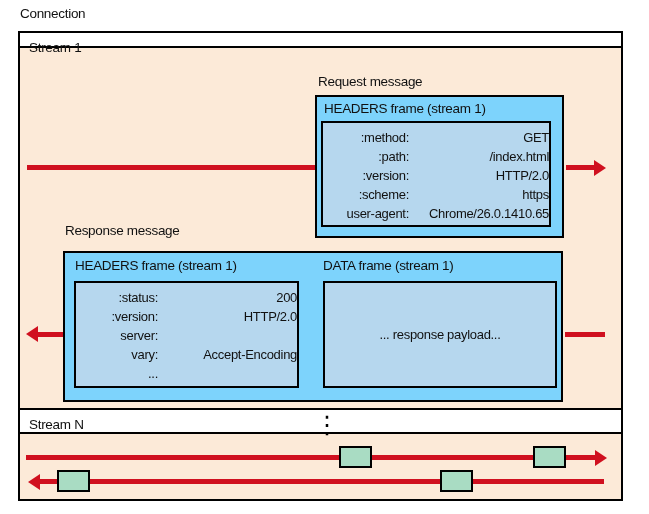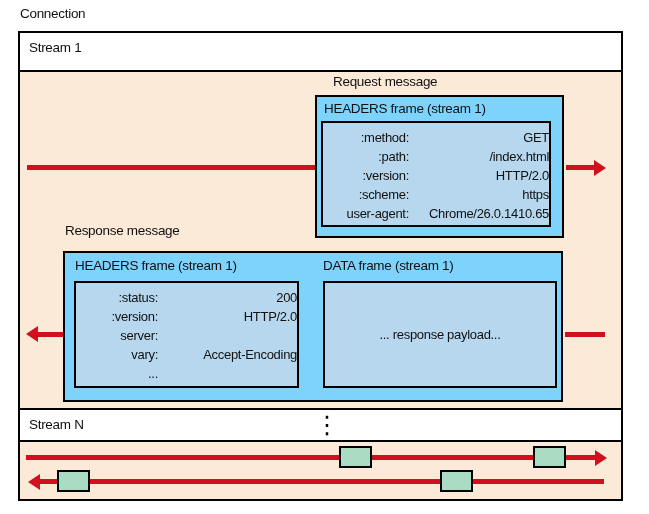--- a/index.html
+++ b/index.html
@@ -29,27 +29,27 @@
     border: 2px solid #000;
     background: #fcead8;
   }
   .stream-bar {
     position: absolute;
     left: 0; width: 601px;
     background: #ffffff;
     font-size: 13.5px;
   }
   .stream1-bar {
-    top: 0; height: 39px;
+    top: 0; height: 15px;
     border-bottom: 2px solid #000;
     line-height: 29px;
     padding-left: 9px;
   }
   .streamN-bar {
-    top: 375px; height: 34px;
+    top: 375px; height: 26px;
     border-top: 2px solid #000;
     border-bottom: 2px solid #000;
     line-height: 30px;
     padding-left: 9px;
   }
   .stream1-content {
     position: absolute;
     left: 0; top: 33px;
     width: 601px; height: 342px;
   }
@@ -133,21 +133,21 @@
       <span>Stream 1</span>
     </div>
 
     <div class="stream1-content">
 
       <div class="red-line" style="left:7px; top:99px; width:289px;"></div>
 
       <div class="red-line" style="left:546px; top:99px; width:29px;"></div>
       <div class="head-right" style="left:574px; top:93.5px;"></div>
 
-      <div class="msg-label" style="left:298px; top:8px;margin-left:15px;">Request message</div>
+      <div class="msg-label" style="left:298px; top:8px;">Request message</div>
 
       <div class="frame-box" style="left:295px; top:29px; width:249px; height:143px;">
         <div class="frame-label" style="left:7px; top:4px;">HEADERS frame (stream 1)</div>
         <div class="payload-box" style="left:4px; top:24px; width:230px; height:106px;">
           <div class="kv-rows req-rows">
 
               <div class="kv-row">
                 <span class="kv-key">:method:</span>
                 <span class="kv-value">GET</span>
               </div>

